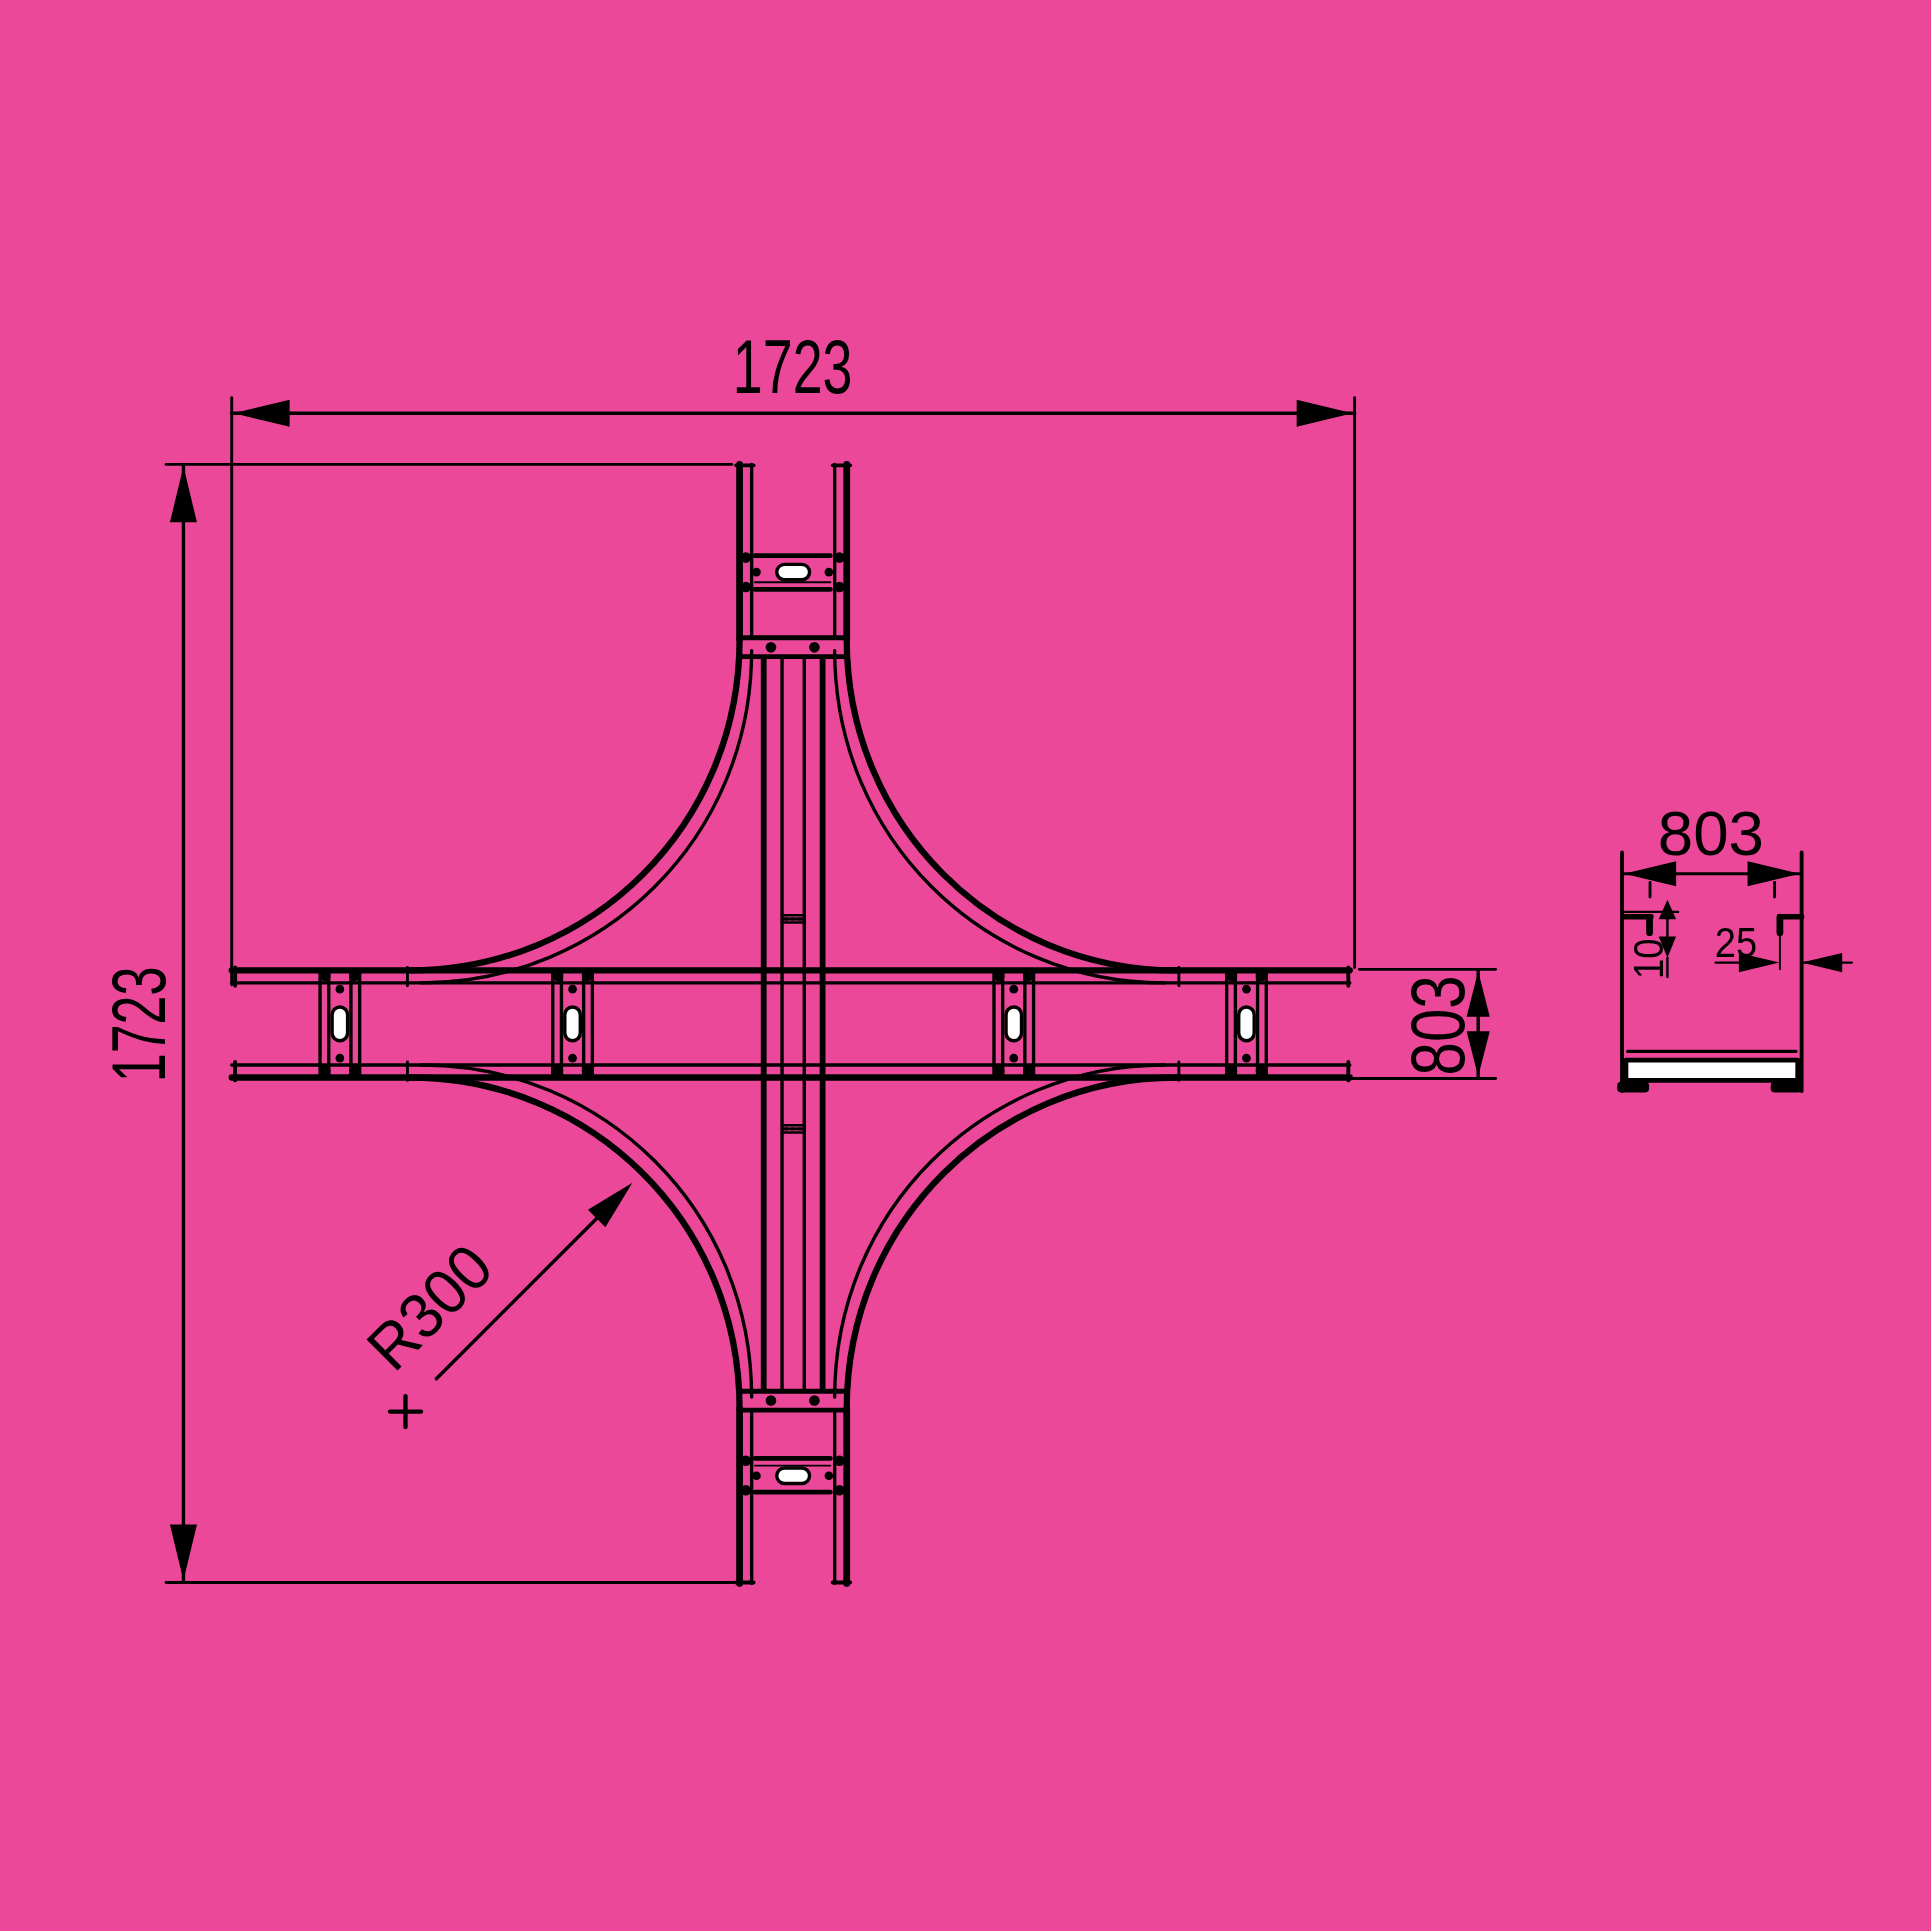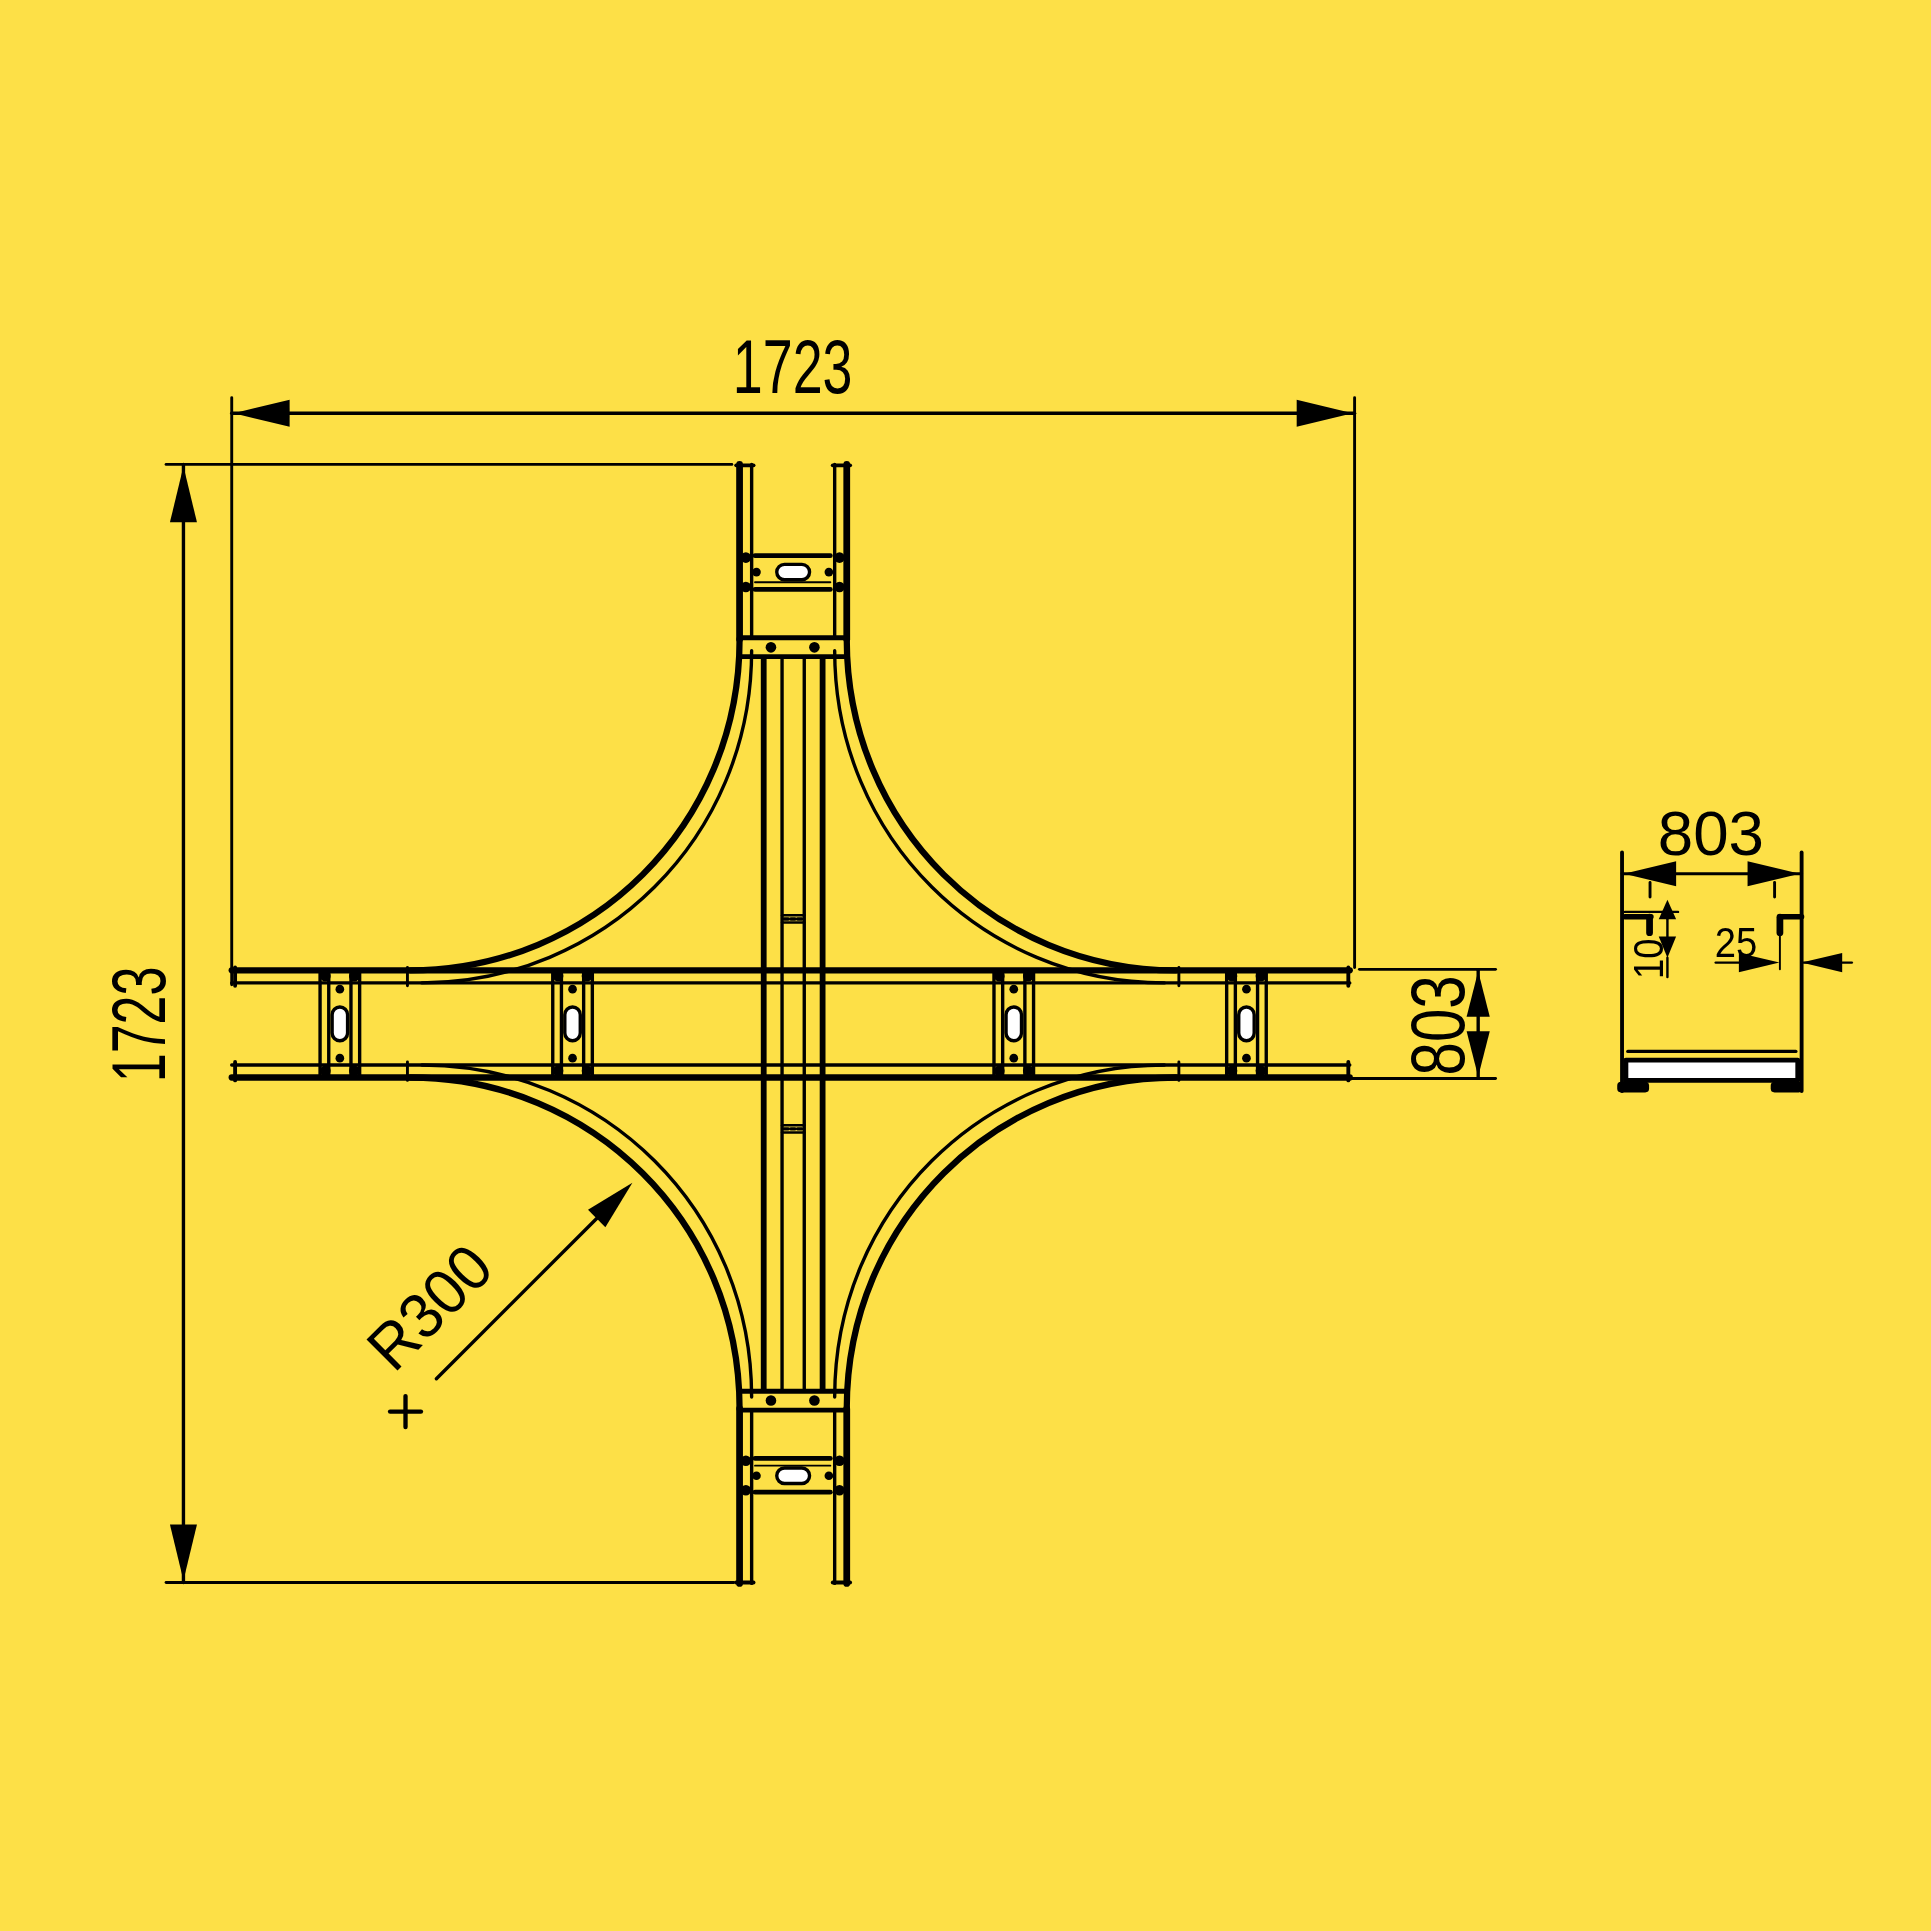--- a/index.html
+++ b/index.html
@@ -1,16 +1,16 @@
 <!DOCTYPE html>
 <html><head>
 <meta charset="utf-8">
 <style>
   html,body{margin:0;padding:0;background:#ffffff;}
-  .page{width:1931px;height:1931px;position:relative;background:#fde047;overflow:hidden;}
+  .page{width:1931px;height:1931px;position:relative;background:#ec4899;overflow:hidden;}
   svg{display:block;}
   .ln{stroke:#000;fill:none;stroke-linecap:round;stroke-linejoin:round;}
   .s7{stroke-width:7}.s65{stroke-width:6.5}.s6{stroke-width:6}.s55{stroke-width:5.5}
   .s5{stroke-width:5}.s45{stroke-width:4.5}.s4{stroke-width:4}.s35{stroke-width:3.5}
   .s3{stroke-width:3}.s25{stroke-width:2.5}.s2{stroke-width:2}
   .fillb{fill:#000;stroke:none}
   .wh{fill:#fff}
   .txt{font-family:"Liberation Sans","DejaVu Sans",sans-serif;fill:#000;}
 </style>
 </head>

